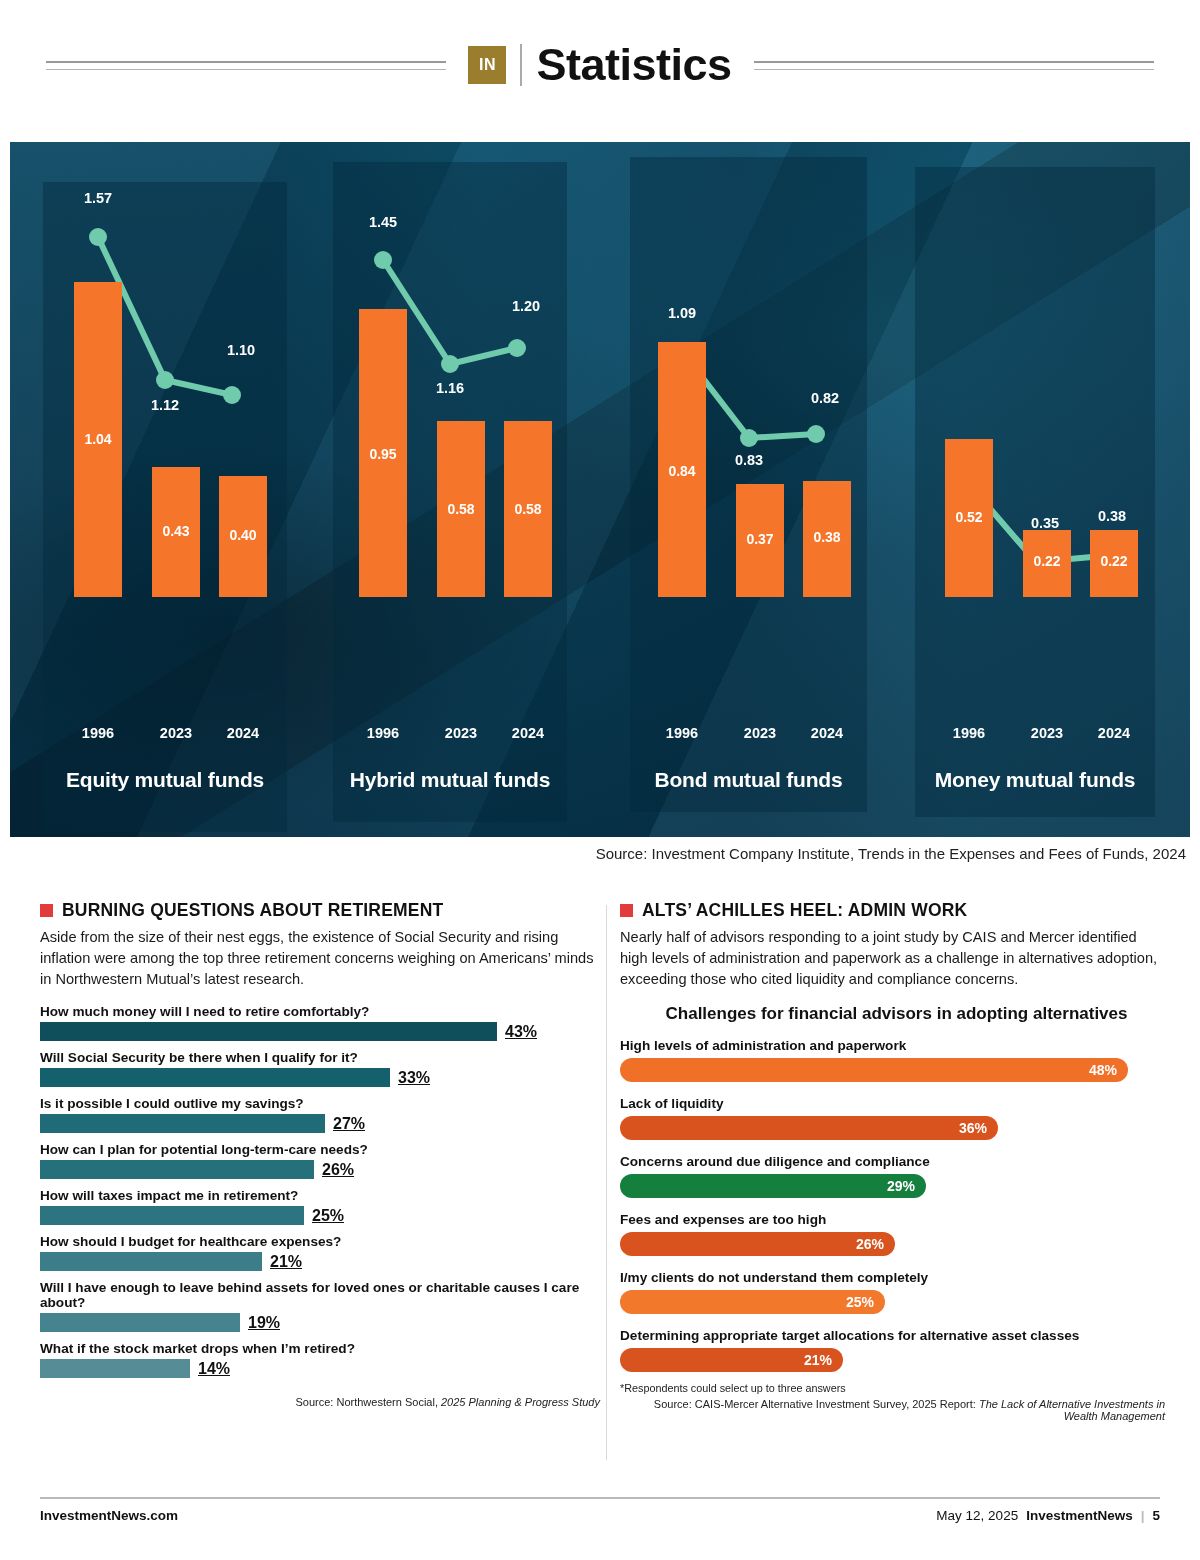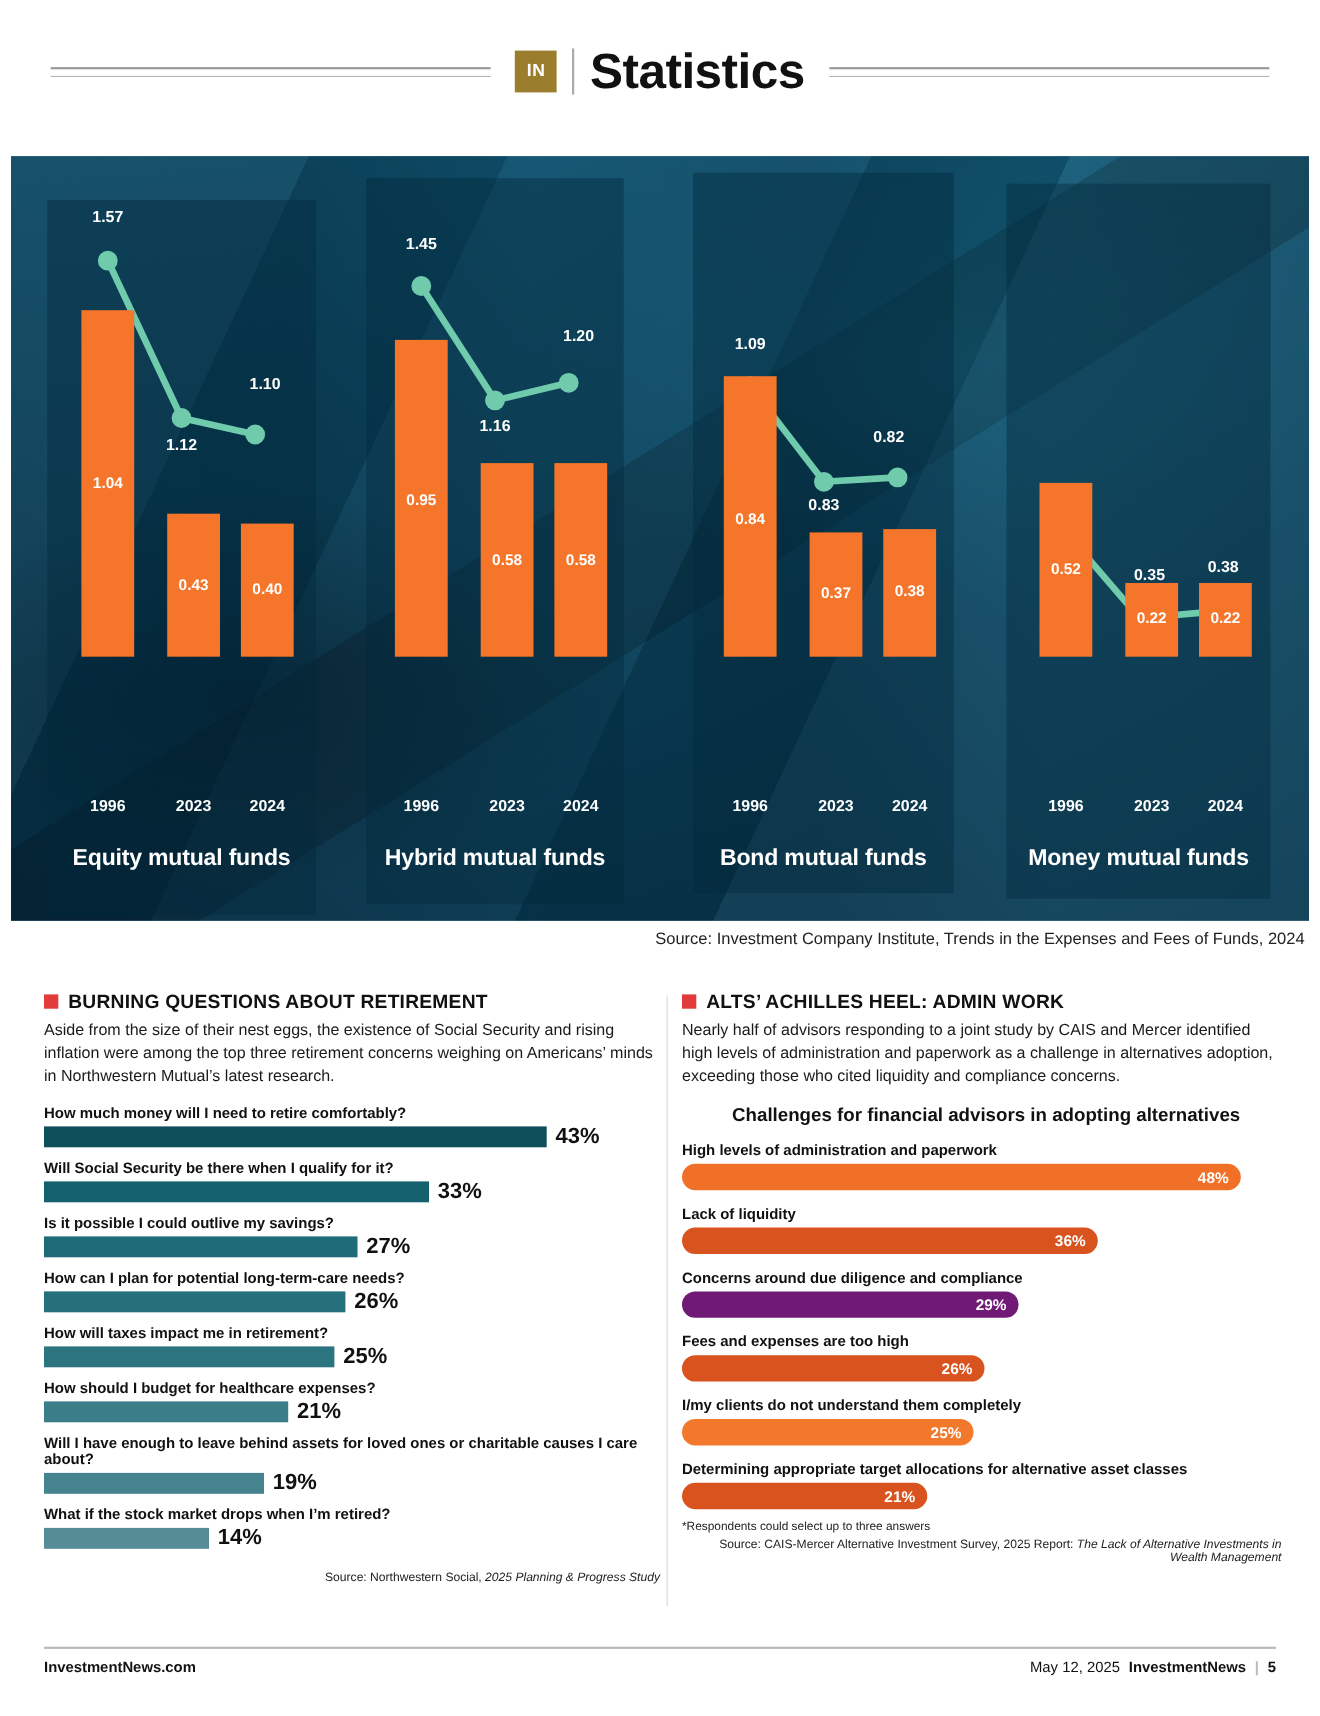--- a/index.html
+++ b/index.html
@@ -102,21 +102,21 @@
 
   .sec-head { display:flex; align-items:center; gap: 9px; margin-bottom: 6px; }
   .sq { width: 13px; height: 13px; background:#e23b3b; flex: 0 0 auto; }
   .sec-title { font-size: 17.5px; font-weight: 700; letter-spacing: .2px; color:#111; }
   .sec-deck { font-size: 14.6px; line-height: 1.45; color:#1a1a1a; margin-bottom: 14px; }
 
   .qrow { margin-bottom: 9px; }
   .qlabel { font-size: 13.6px; font-weight: 700; color:#111; margin-bottom: 3px; }
   .qbarline { display:flex; align-items:center; gap: 8px; }
   .qbar { height: 19px; background:#15616d; }
-  .qpct { font-size: 20px; font-weight:700; color:#111; }
+  .qpct { font-size: 16px; font-weight:700; color:#111;text-decoration:underline; }
 
   .sub-title { text-align:center; font-size: 17px; font-weight:700; color:#111; margin: 6px 0 14px 8px; }
   .arow { margin-bottom: 14px; }
   .alabel { font-size: 13.6px; font-weight:700; color:#111; margin-bottom: 5px; }
   .abar {
     height: 24px; border-radius: 12px;
     display:flex; align-items:center; justify-content:flex-end;
     padding-right: 11px;
   }
   .apct { color:#fff; font-size: 14px; font-weight:700; }
@@ -224,21 +224,21 @@
     <div class="chart c2">
       <div class="plot">
         <svg class="lineSvg" viewBox="0 0 237 580" preserveAspectRatio="none">
           <polyline points="52,209 119,296 186,292" fill="none" stroke="#6fcbac" stroke-width="6" stroke-linejoin="round" stroke-linecap="round"></polyline>
           <circle cx="52" cy="209" r="9" fill="#6fcbac"></circle>
           <circle cx="119" cy="296" r="9" fill="#6fcbac"></circle>
           <circle cx="186" cy="292" r="9" fill="#6fcbac"></circle>
         </svg>
         <div class="lbl" style="left:52px; top:163px;">1.09</div>
         <div class="lbl" style="left:119px; top:310px;">0.83</div>
-        <div class="lbl" style="left:178px; top:248px;text-align:right;">0.82</div>
+        <div class="lbl" style="left:195px; top:248px;text-align:right;">0.82</div>
 
         <div class="bar" style="left:28px; height:255px;">
           <span class="bval" style="bottom:118px;">0.84</span>
         </div>
         <div class="bar" style="left:106px; height:113px;">
           <span class="bval" style="bottom:50px;">0.37</span>
         </div>
         <div class="bar" style="left:173px; height:116px;">
           <span class="bval" style="bottom:52px;">0.38</span>
         </div>
@@ -370,21 +370,21 @@
             </div>
           </div>
           <div class="arow">
             <div class="alabel">Lack of liquidity</div>
             <div class="abar" style="width: 378px; background: rgb(217, 83, 30);">
               <span class="apct">36%</span>
             </div>
           </div>
           <div class="arow">
             <div class="alabel">Concerns around due diligence and compliance</div>
-            <div class="abar" style="width: 306px; background: #701a75;">
+            <div class="abar" style="width: 306px; background: #15803d;">
               <span class="apct">29%</span>
             </div>
           </div>
           <div class="arow">
             <div class="alabel">Fees and expenses are too high</div>
             <div class="abar" style="width: 275px; background: rgb(217, 83, 30);">
               <span class="apct">26%</span>
             </div>
           </div>
           <div class="arow">

